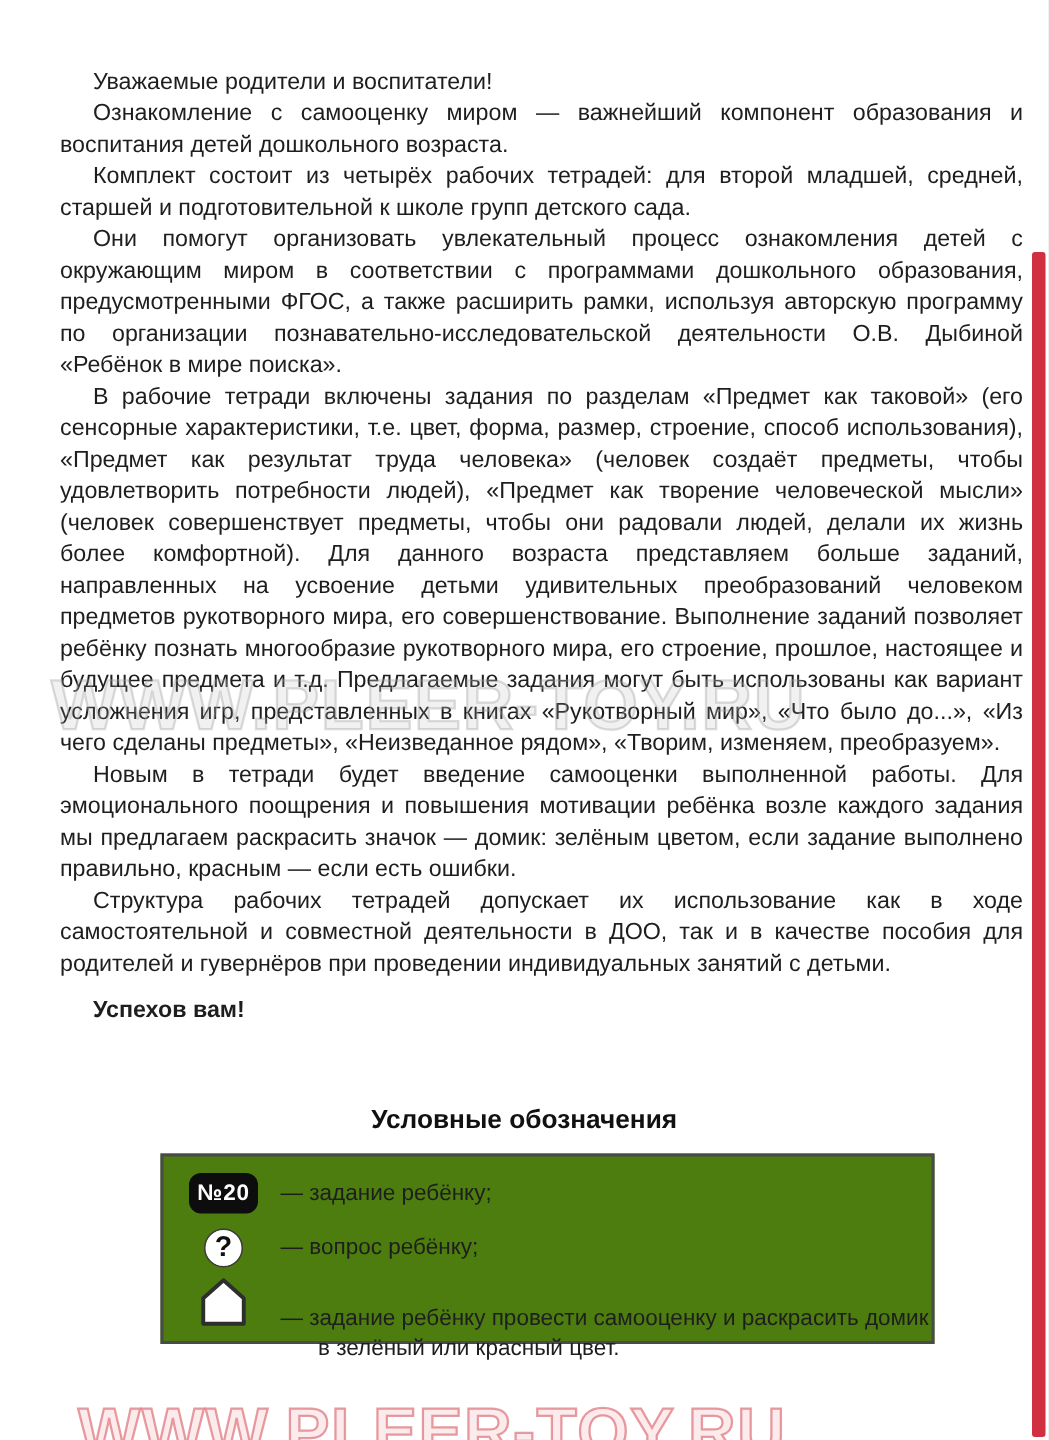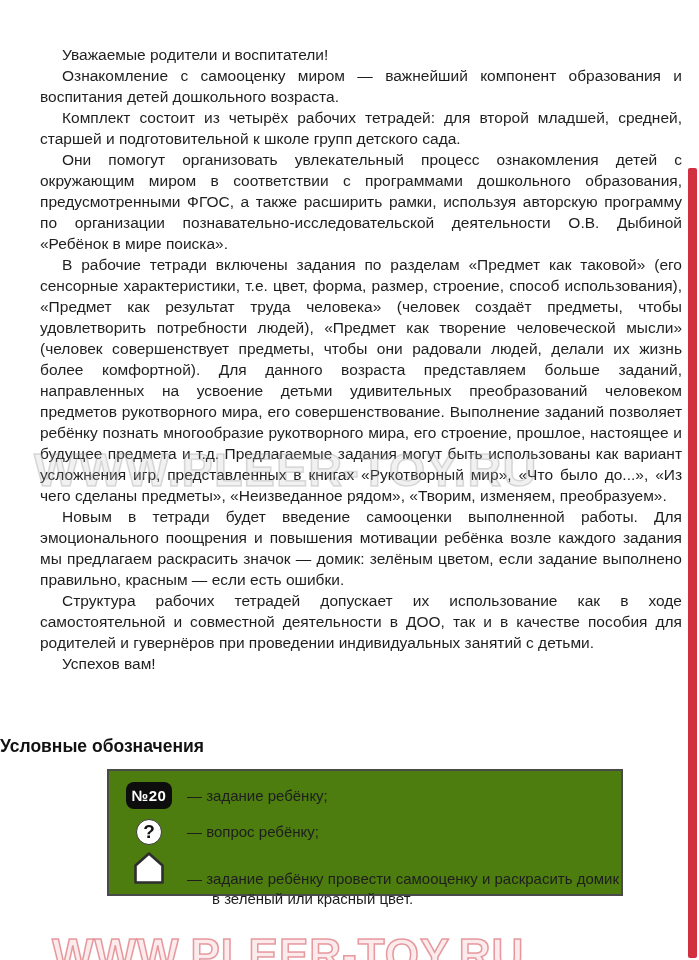--- a/index.html
+++ b/index.html
@@ -22,38 +22,38 @@
     font-size:29px;font-weight:bold;color:#111;
     letter-spacing:0.2px;
   }
   .content p{
     margin:0;
     font-size:15.5px;line-height:21px;
     text-align:justify;text-indent:22px;
     color:#1e1e1e;
   }
   .content p.no-justify{text-align:left;}
-  .content p.signoff{}
+  .content p.signoff{margin-top:10px;font-weight:bold;}
   
   .watermark{
     position:absolute;white-space:nowrap;
     font-weight:bold;pointer-events:none;
     color:rgba(170,170,170,0.16);
     -webkit-text-stroke:1.5px rgba(160,160,160,0.38);
   }
   .watermark.mid{left:34px;top:442px;font-size:47px;letter-spacing:1px;}
   .watermark.bottom{
     left:52px;top:930px;font-size:44px;letter-spacing:1px;
     color:rgba(224,90,100,0.12);
     -webkit-text-stroke:1.5px rgba(210,60,70,0.5);
   }
   
   .legend-heading{
     position:absolute;left:0;top:736px;width:699px;
-    text-align:left;font-size:17.5px;font-weight:bold;color:#111;
+    text-align:center;font-size:17.5px;font-weight:bold;color:#111;
   }
   .legend-box{
     position:absolute;left:107px;top:769px;width:516px;height:127px;
     border:2px solid #4a4a4a;background:#4d7c0f;box-sizing:border-box;
   }
   .legend-row{position:absolute;left:0;width:100%;}
   .legend-row .icon-cell{
     position:absolute;left:14px;width:52px;display:flex;justify-content:center;
   }
   .legend-row .legend-label{

